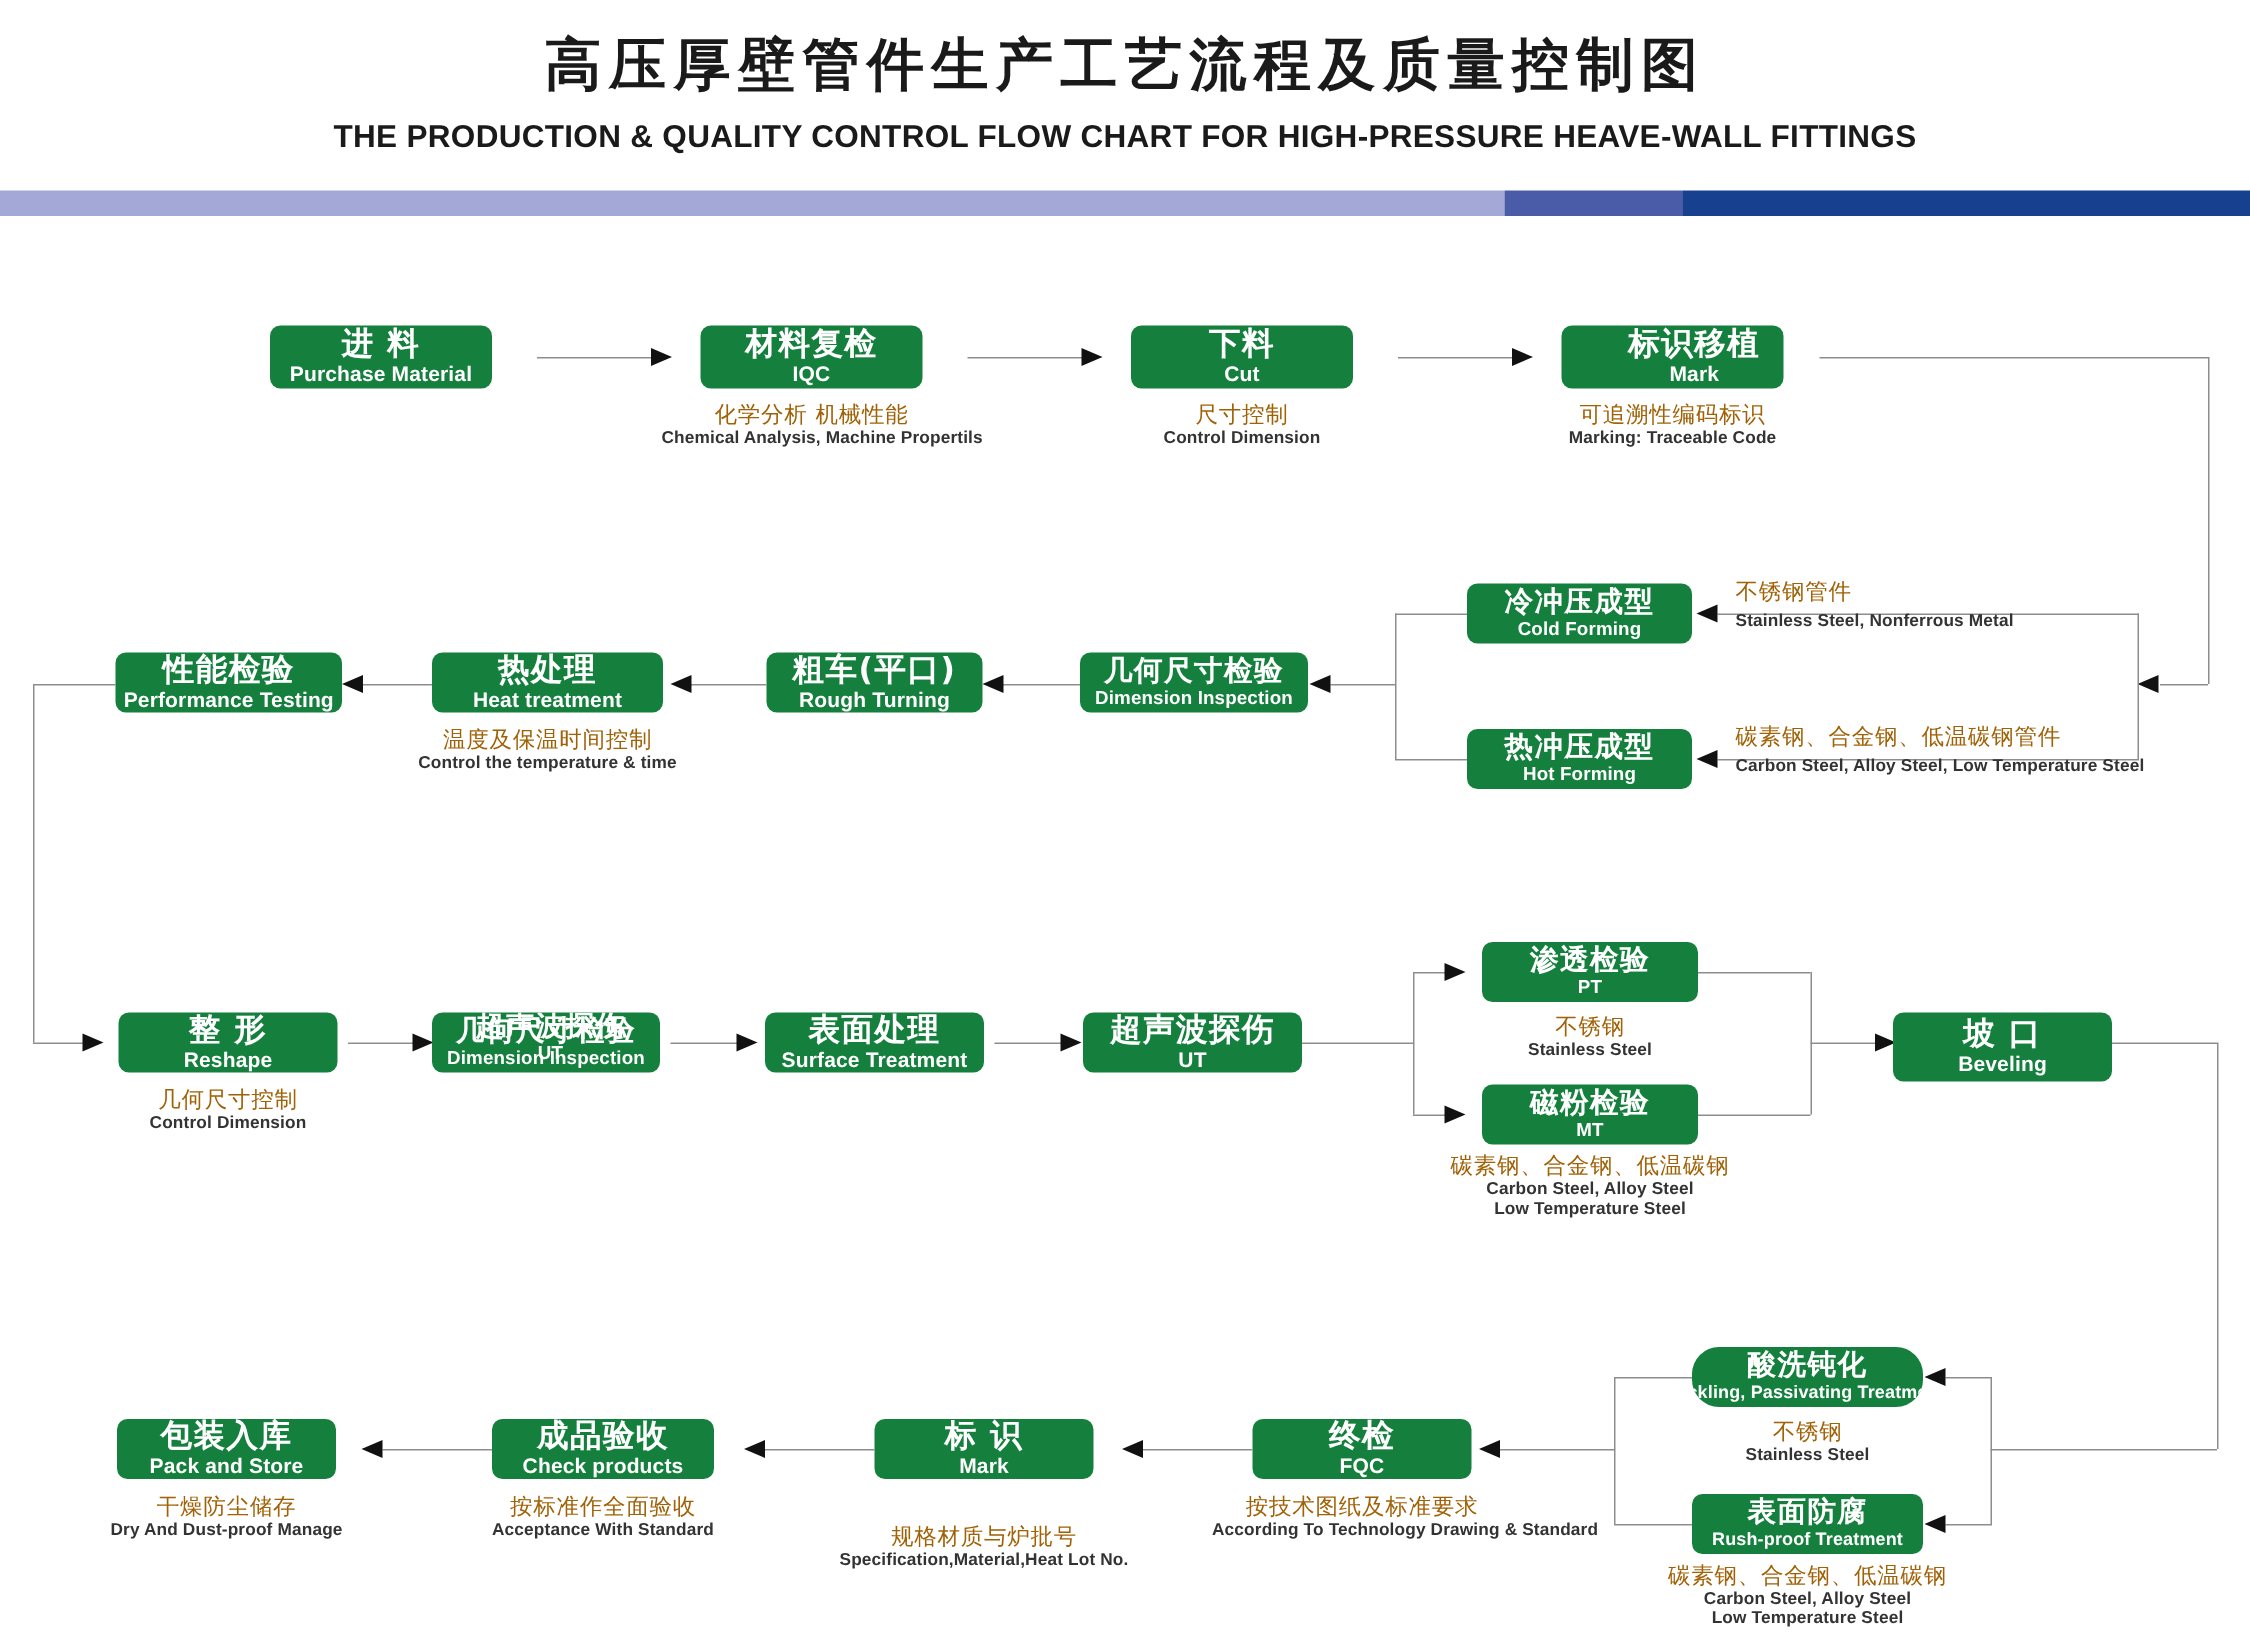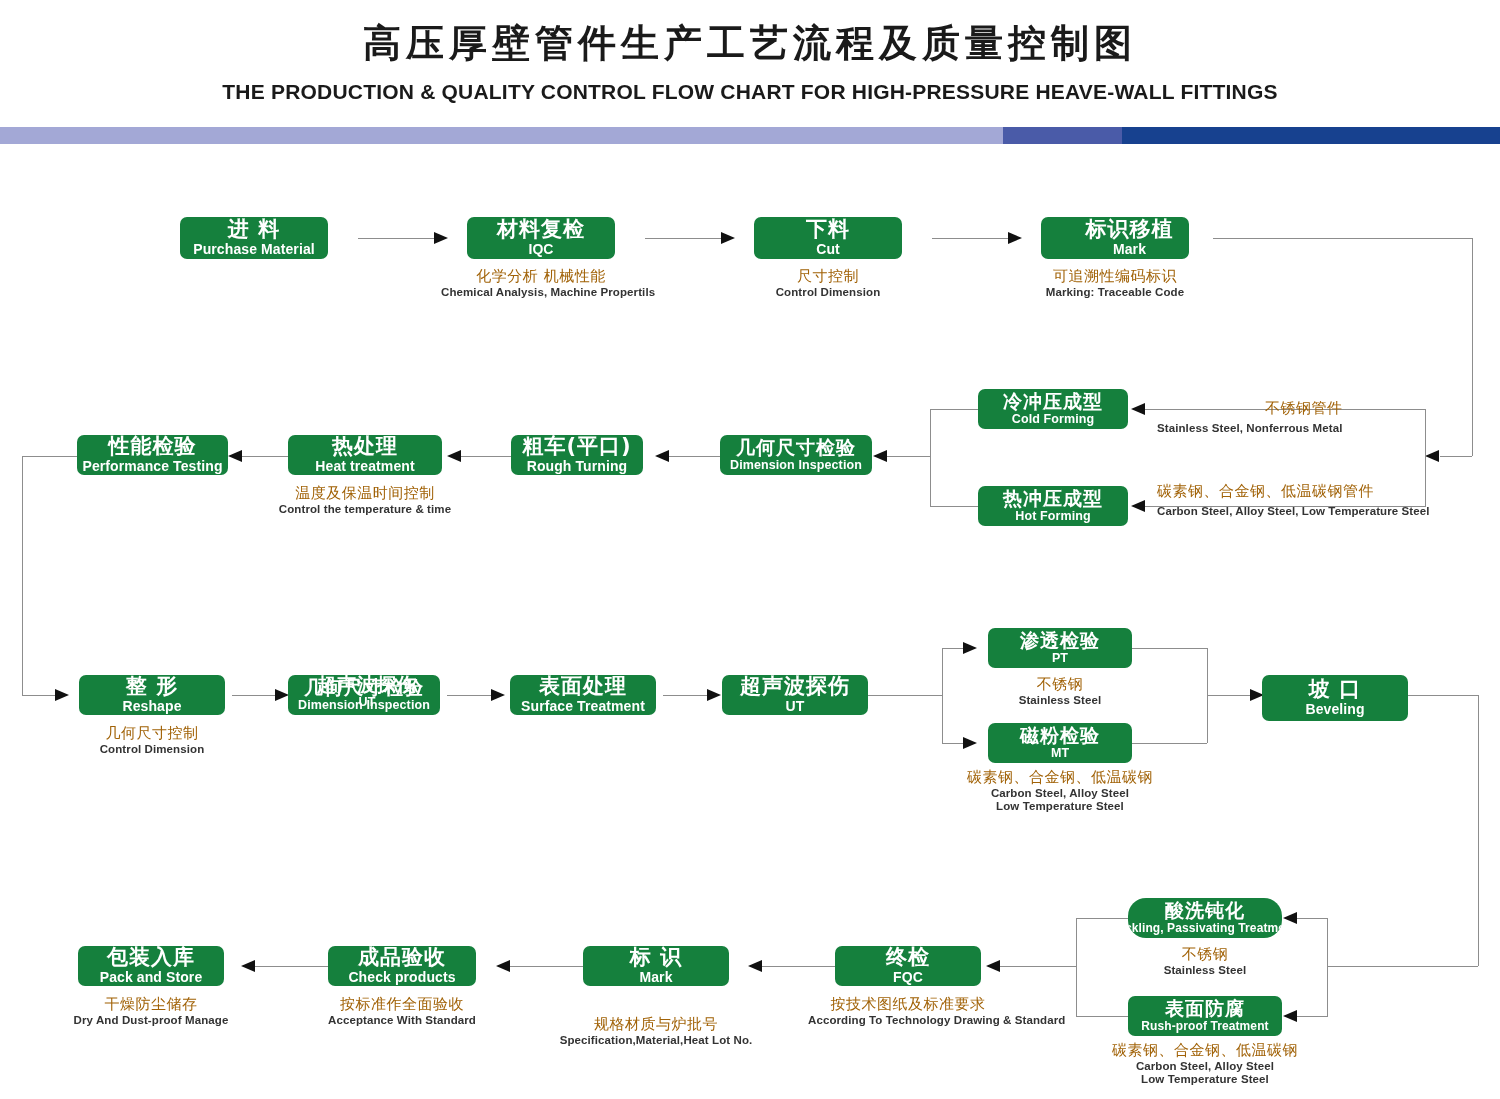--- a/index.html
+++ b/index.html
@@ -144,21 +144,21 @@
   <div class="ln v" style="left:1425px;top:409px;height:97px;"></div>
   <div class="ln h" style="left:1145px;top:409px;width:281px;"></div>
   <div class="ln h" style="left:1145px;top:506px;width:281px;"></div>
   <div class="arw l" style="left:1131px;top:403px;"></div>
   <div class="arw l" style="left:1131px;top:500px;"></div>
 
   <div class="node sm" style="left:978px;top:389px;width:150px;height:40px;">
     <span class="cn">冷冲压成型</span>
     <span class="en">Cold Forming</span>
   </div>
-  <div class="cap left-al" style="left:1157px;top:400px;text-align:right;">
+  <div class="cap left-al" style="left:1157px;top:386px;">
     <div class="c1">不锈钢管件</div>
     <div class="c2" style="margin-top:4px;">Stainless Steel, Nonferrous Metal</div>
   </div>
 
   <div class="node sm" style="left:978px;top:486px;width:150px;height:40px;">
     <span class="cn">热冲压成型</span>
     <span class="en">Hot Forming</span>
   </div>
   <div class="cap left-al" style="left:1157px;top:483px;">
     <div class="c1">碳素钢、合金钢、低温碳钢管件</div>
@@ -172,21 +172,21 @@
   <div class="arw l" style="left:873px;top:450px;"></div>
 
   <div class="node sm" style="left:720px;top:435px;width:152px;height:40px;">
     <span class="cn">几何尺寸检验</span>
     <span class="en">Dimension Inspection</span>
   </div>
 
   <div class="ln h" style="left:660px;top:456px;width:60px;"></div>
   <div class="arw l" style="left:655px;top:450px;"></div>
 
-  <div class="node" style="left:511px;top:435px;width:132px;height:40px;">
+  <div class="node" style="left:511px;top:435px;width:144px;height:40px;">
     <span class="cn">粗车(平口)</span>
     <span class="en">Rough Turning</span>
   </div>
 
   <div class="ln h" style="left:452px;top:456px;width:59px;"></div>
   <div class="arw l" style="left:447px;top:450px;"></div>
 
   <div class="node" style="left:288px;top:435px;width:154px;height:40px;">
     <span class="cn">热处理</span>
     <span class="en">Heat treatment</span>

